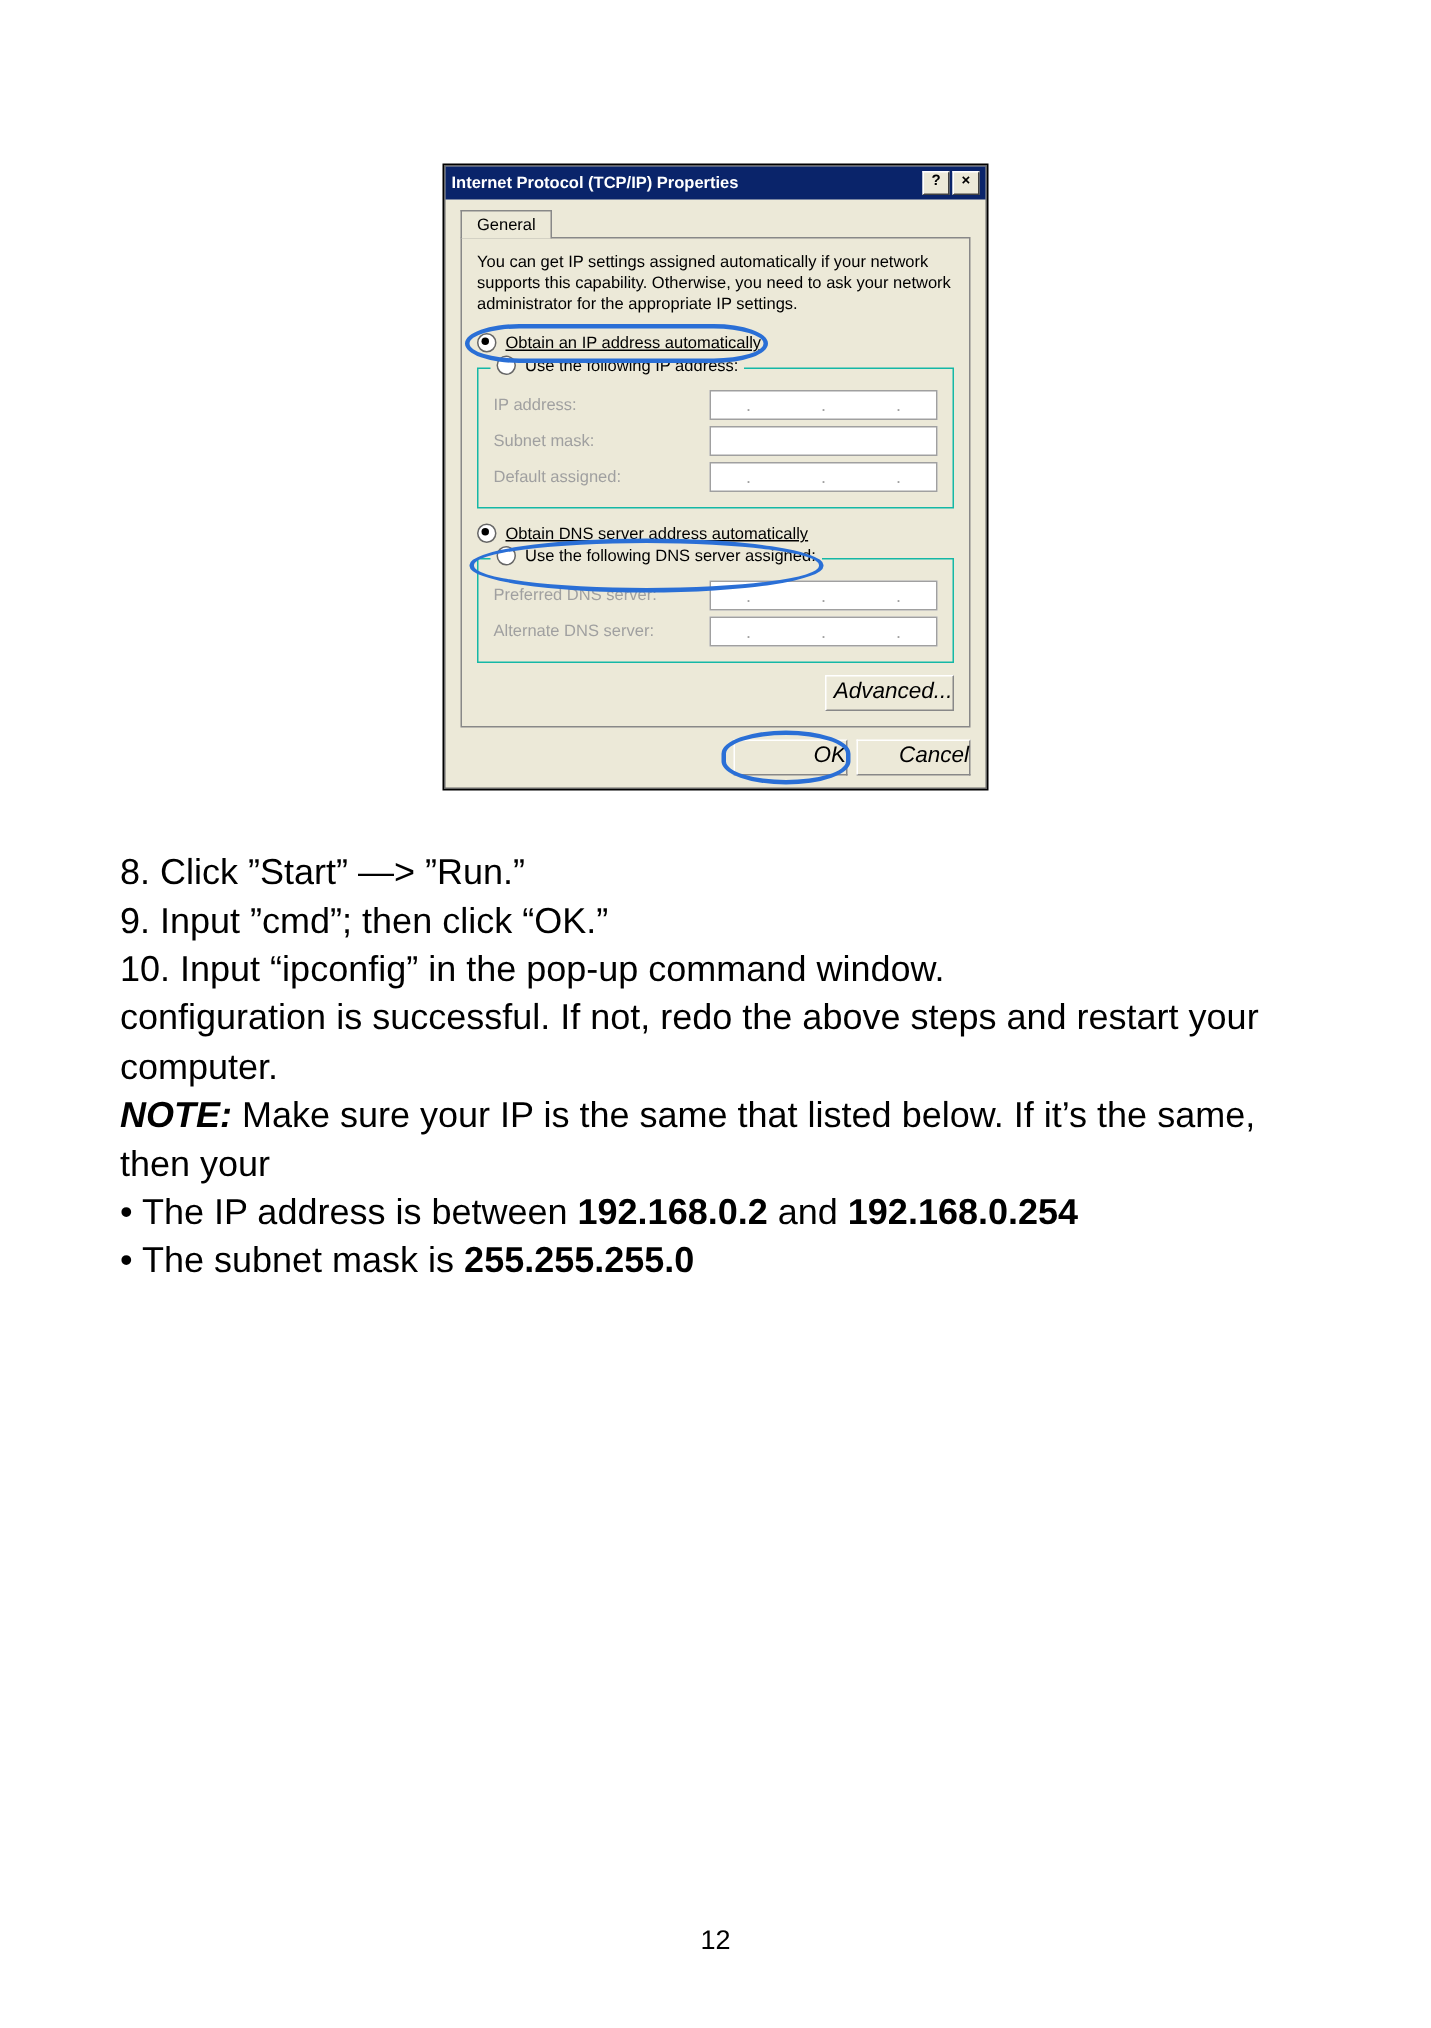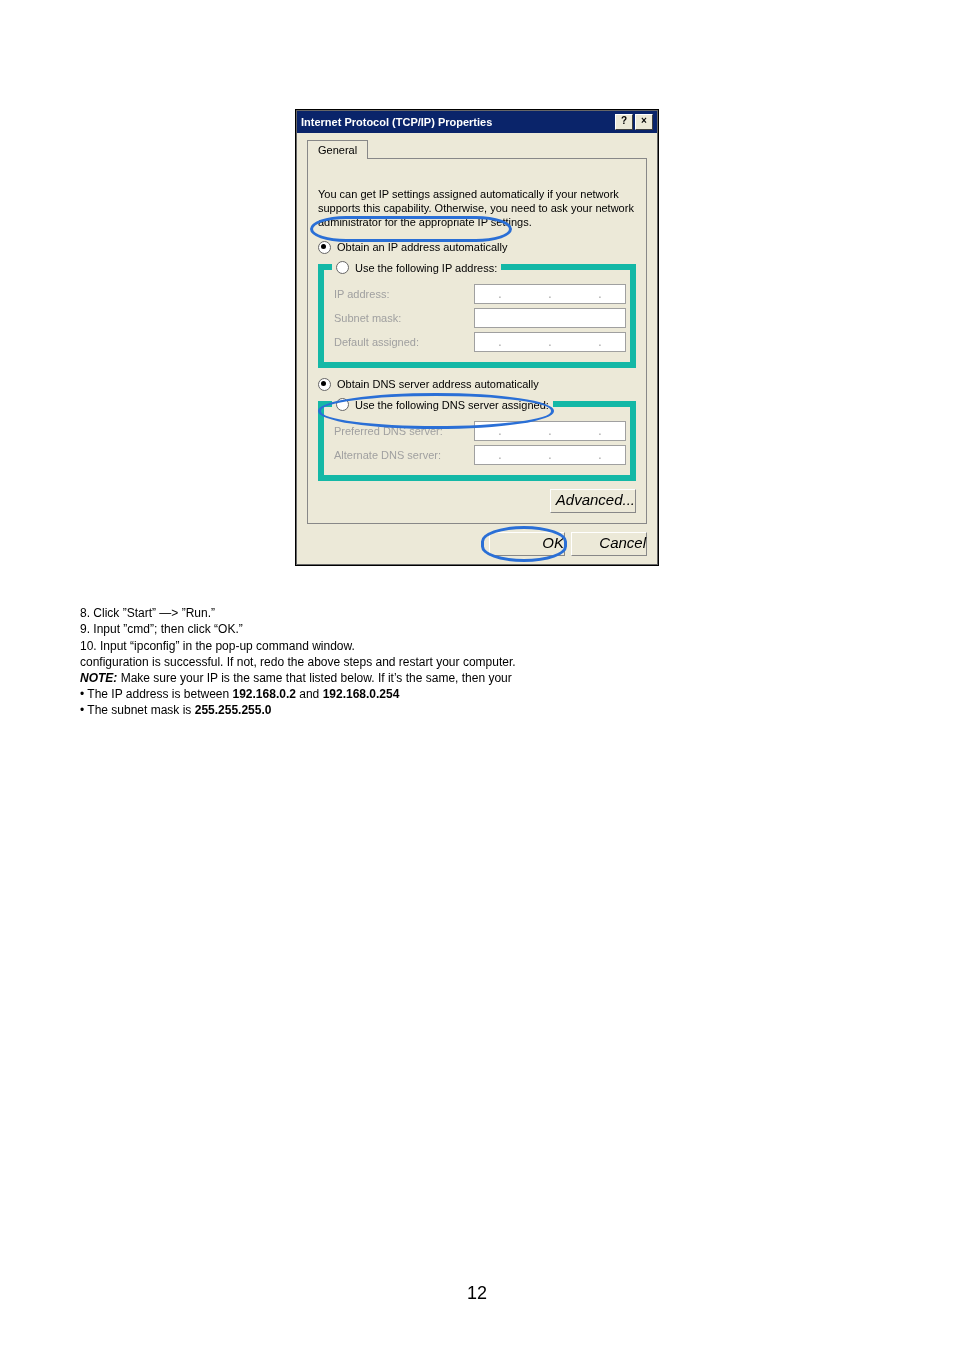--- a/index.html
+++ b/index.html
@@ -70,29 +70,29 @@
   .tabpage {
     border: 1px solid #888;
     padding: 10px;
     background: #ece9d8;
     z-index: 1;
   }
   .intro {
     font-size: 11px;
     line-height: 1.25;
     margin-bottom: 10px;
-    margin-top: 19px;
   }
   .radio-row {
     display: flex;
-    align-items: flex-start;
+    align-items: flex-end;
     gap: 6px;
     padding: 2px 0;
     position: relative;
     font-size: 11px;
+    text-decoration: underline;
   }
   .radio-dot {
     width: 11px;
     height: 11px;
     border: 1px solid #666;
     border-radius: 50%;
     background: #fff;
     position: relative;
     flex: 0 0 auto;
   }
@@ -100,21 +100,21 @@
     content: "";
     position: absolute;
     width: 5px;
     height: 5px;
     background: #000;
     border-radius: 50%;
     top: 2px;
     left: 2px;
   }
   .groupbox {
-    border: 6px solid #14b8a6;
+    border: 1px solid #14b8a6;
     margin: 0 0 8px 0;
     padding: 10px 10px 6px 10px;
     position: relative;
   }
   .groupbox > .legend {
     position: absolute;
     top: -9px;
     left: 8px;
     background: #ece9d8;
     padding: 0 4px;
@@ -165,21 +165,21 @@
   .hl {
     border: 3px solid #2a6fd6;
     border-radius: 50px / 18px;
     position: absolute;
     z-index: 5;
     pointer-events: none;
   }
 
   
   .doc-text {
-    font-size: 12px;
+    font-size: 24px;
     line-height: 1.35;
   }
   .doc-text p { margin: 0; }
   .page-num {
     position: absolute;
     bottom: 48px;
     left: 0;
     width: 100%;
     text-align: center;
     font-size: 18px;

